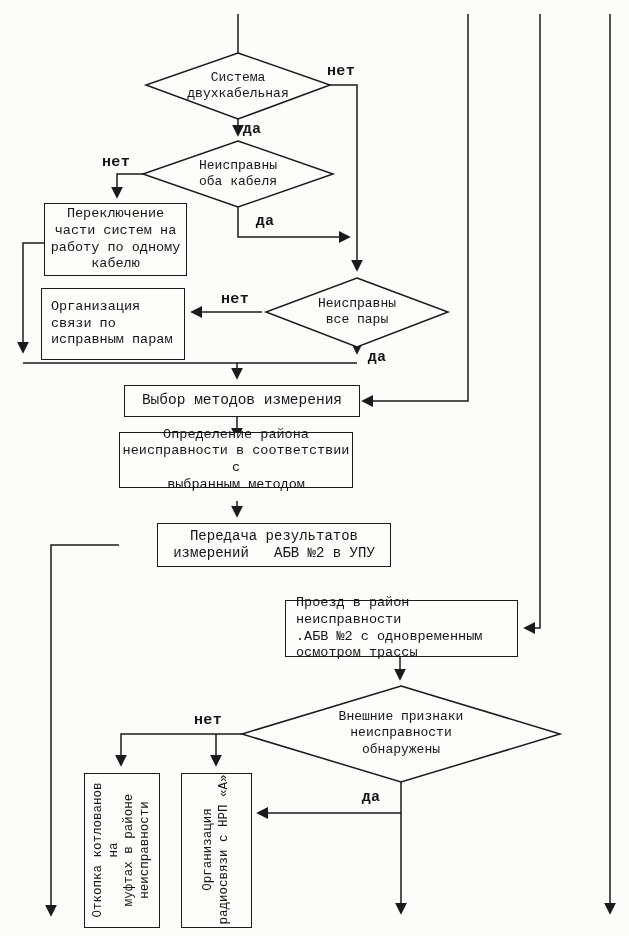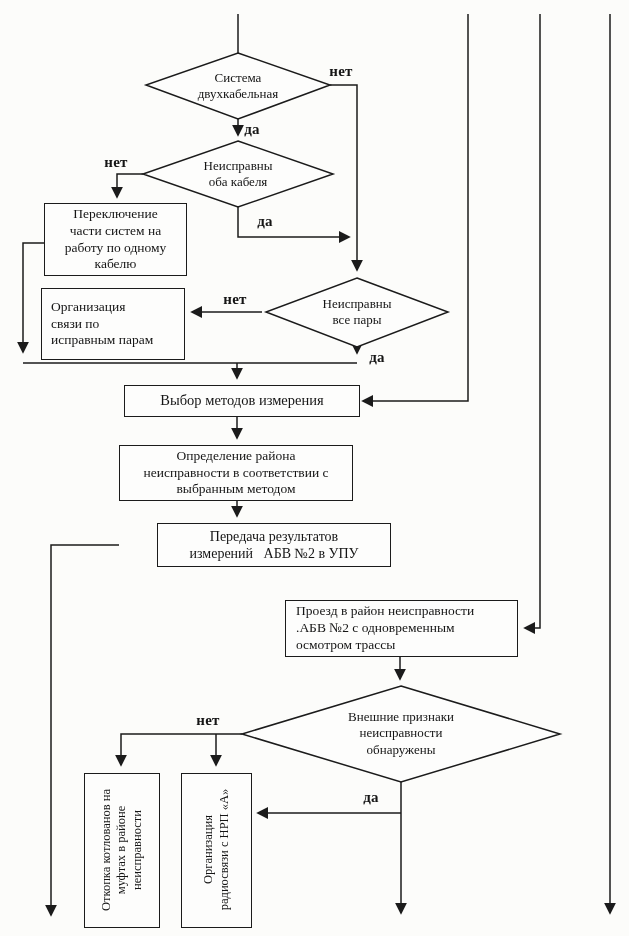--- a/index.html
+++ b/index.html
@@ -1,21 +1,21 @@
 <!DOCTYPE html>
 <html><head>
 <meta charset="utf-8">
 <style>
   html,body { margin:0; padding:0; background:#e9e9e6; }
   .stage {
     position:relative; width:629px; height:936px; margin:0 auto;
     background:#fcfcfa;
     background-image: radial-gradient(#ececе7 0.5px, transparent 0.6px);
     background-size: 9px 9px;
-    font-family:Liberation Serif, serif;
+    font-family:Liberation Mono, monospace;
     color:#151515;
     overflow:hidden;
   }
   svg.lines { position:absolute; left:0; top:0; width:629px; height:936px; }
   .box {
     position:absolute; box-sizing:border-box;
     background:#fdfdfc; border:1.7px solid #1b1b1b;
     display:flex; align-items:center; justify-content:center;
     text-align:center; font-size:13.5px;
   }
@@ -120,21 +120,21 @@
   <div class="box leftalign" style="left:41px; top:288px; width:144px; height:72px; padding-left:9px;">
     <span class="txt">Организация
 связи по
 исправным парам</span>
   </div>
 
   <div class="box" style="left:124px; top:385px; width:236px; height:32px; font-size:14.5px;">
     <span class="txt">Выбор методов измерения</span>
   </div>
 
-  <div class="box" style="left:119px; top:445px; width:234px; height:56px;">
+  <div class="box" style="left:119px; top:432px; width:234px; height:56px;">
     <span class="txt">Определение района
 неисправности в соответствии с
 выбранным методом</span>
   </div>
 
   <div class="box" style="left:119px; top:523px; width:234px; height:44px; font-size:14px;margin-left:38px;">
     <span class="txt">Передача результатов
 измерений   АБВ №2 в УПУ</span>
   </div>
 

